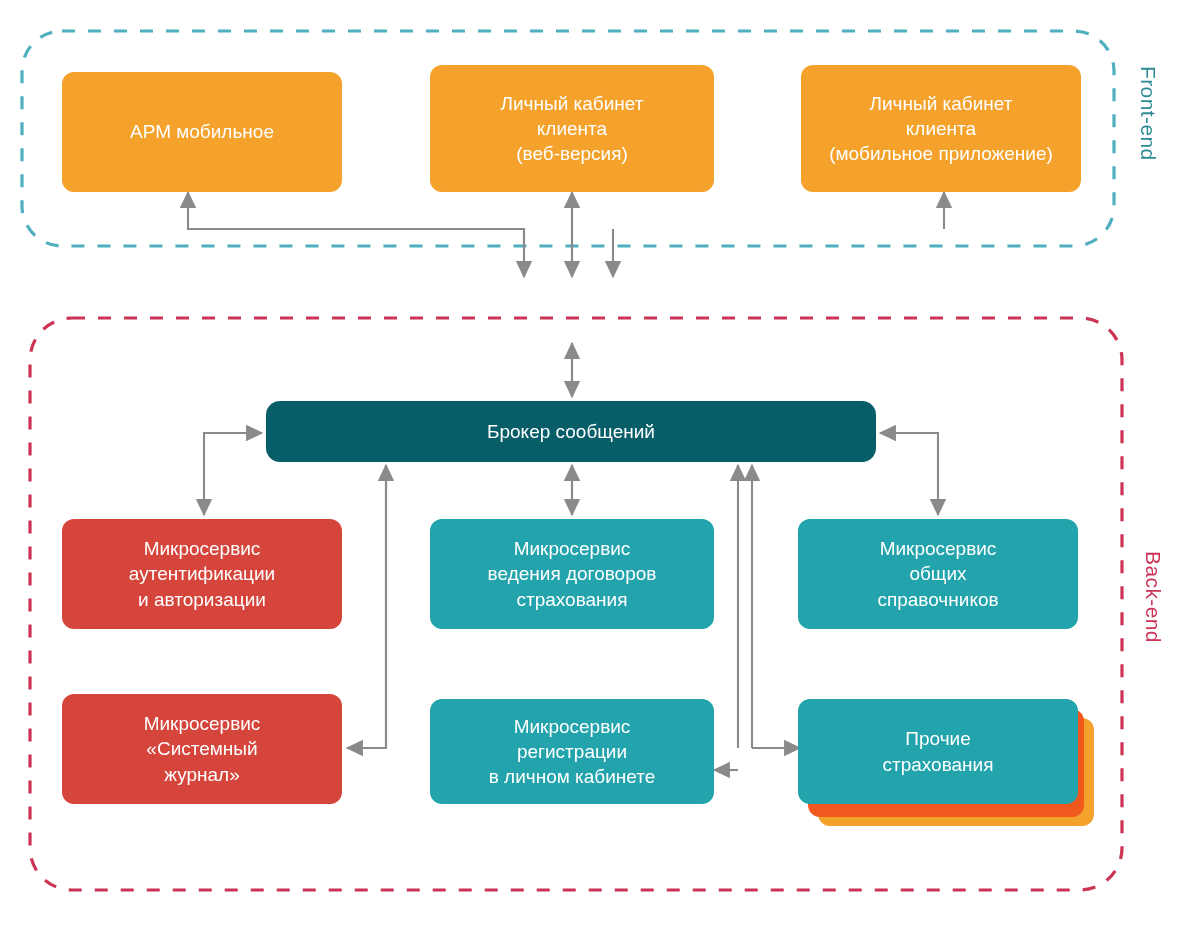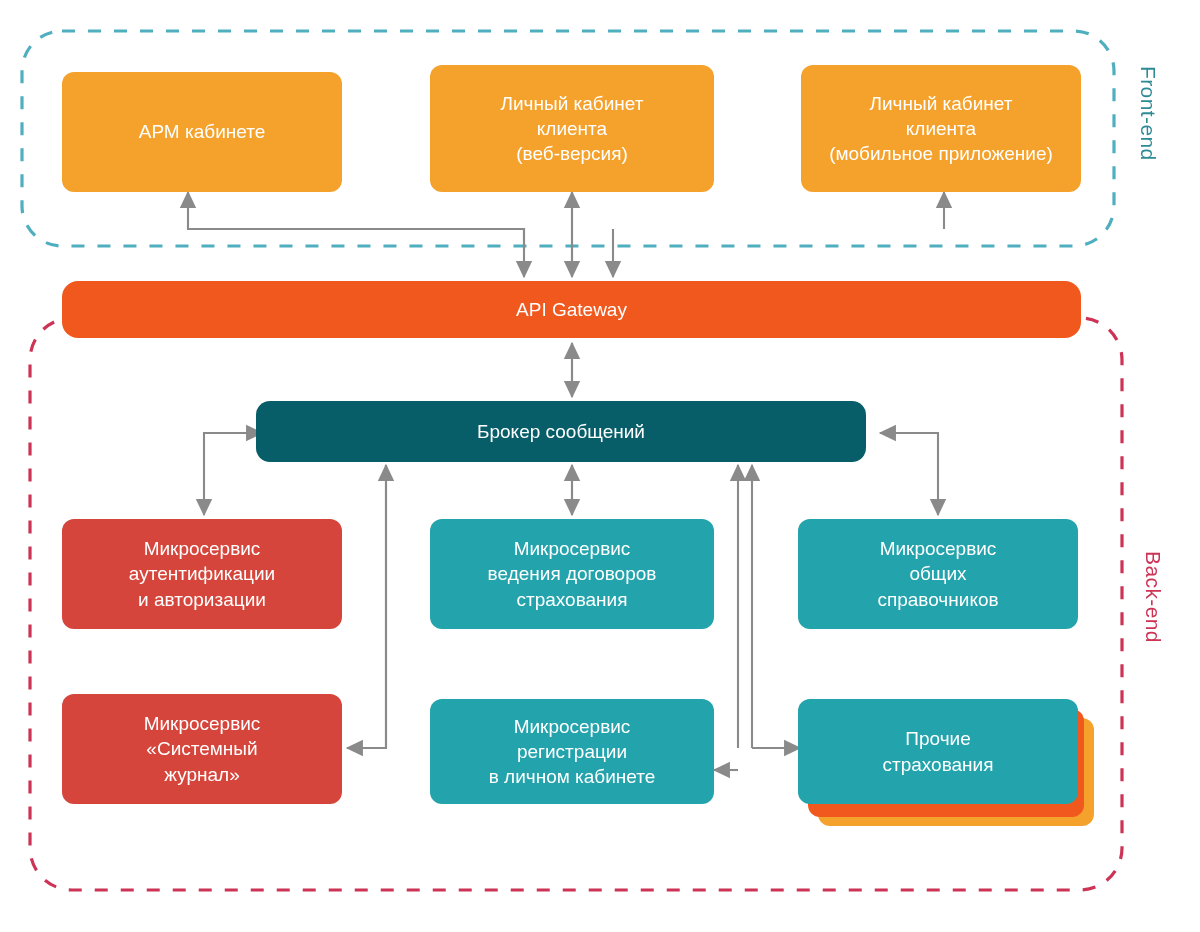--- a/index.html
+++ b/index.html
@@ -105,44 +105,41 @@
 
       <path d="M752,748 L752,465"></path>
 
       <path d="M752,748 L800,748"></path>
 
       <path d="M738,770 L714,770"></path>
     </g>
   </svg>
 
   <div class="node n-front" style="left:62px; top:72px; width:280px; height:120px;">
-    <span class="node-text">АРМ кабинете</span>
+    <span class="node-text">АРМ мобильное</span>
   </div>
 
   <div class="node n-front" style="left:430px; top:65px; width:284px; height:127px;">
     <span class="node-text">Личный кабинет
 клиента
 (веб-версия)</span>
   </div>
 
   <div class="node n-front" style="left:801px; top:65px; width:280px; height:127px;">
     <span class="node-text">Личный кабинет
 клиента
 (мобильное приложение)</span>
   </div>
 
   <div class="zone-label" style="left:1160px; top:66px; color:#2E8B96; transform: rotate(90deg);">Front-end</div>
 
   <div class="zone-label" style="left:1165px; top:551px; color:#CC3355; transform: rotate(90deg);">Back-end</div>
 
-  <div class="node n-gateway" style="left:62px; top:281px; width:1019px; height:57px;">
-    <span class="node-text">API Gateway</span>
-  </div>
 
-  <div class="node n-broker" style="left:256px; top:401px; width:610px; height:61px;">
+  <div class="node n-broker" style="left:266px; top:401px; width:610px; height:61px;">
     <span class="node-text">Брокер сообщений</span>
   </div>
 
   <div class="node n-red" style="left:62px; top:519px; width:280px; height:110px;">
     <span class="node-text">Микросервис
 аутентификации
 и авторизации</span>
   </div>
 
   <div class="node n-teal" style="left:430px; top:519px; width:284px; height:110px;">

